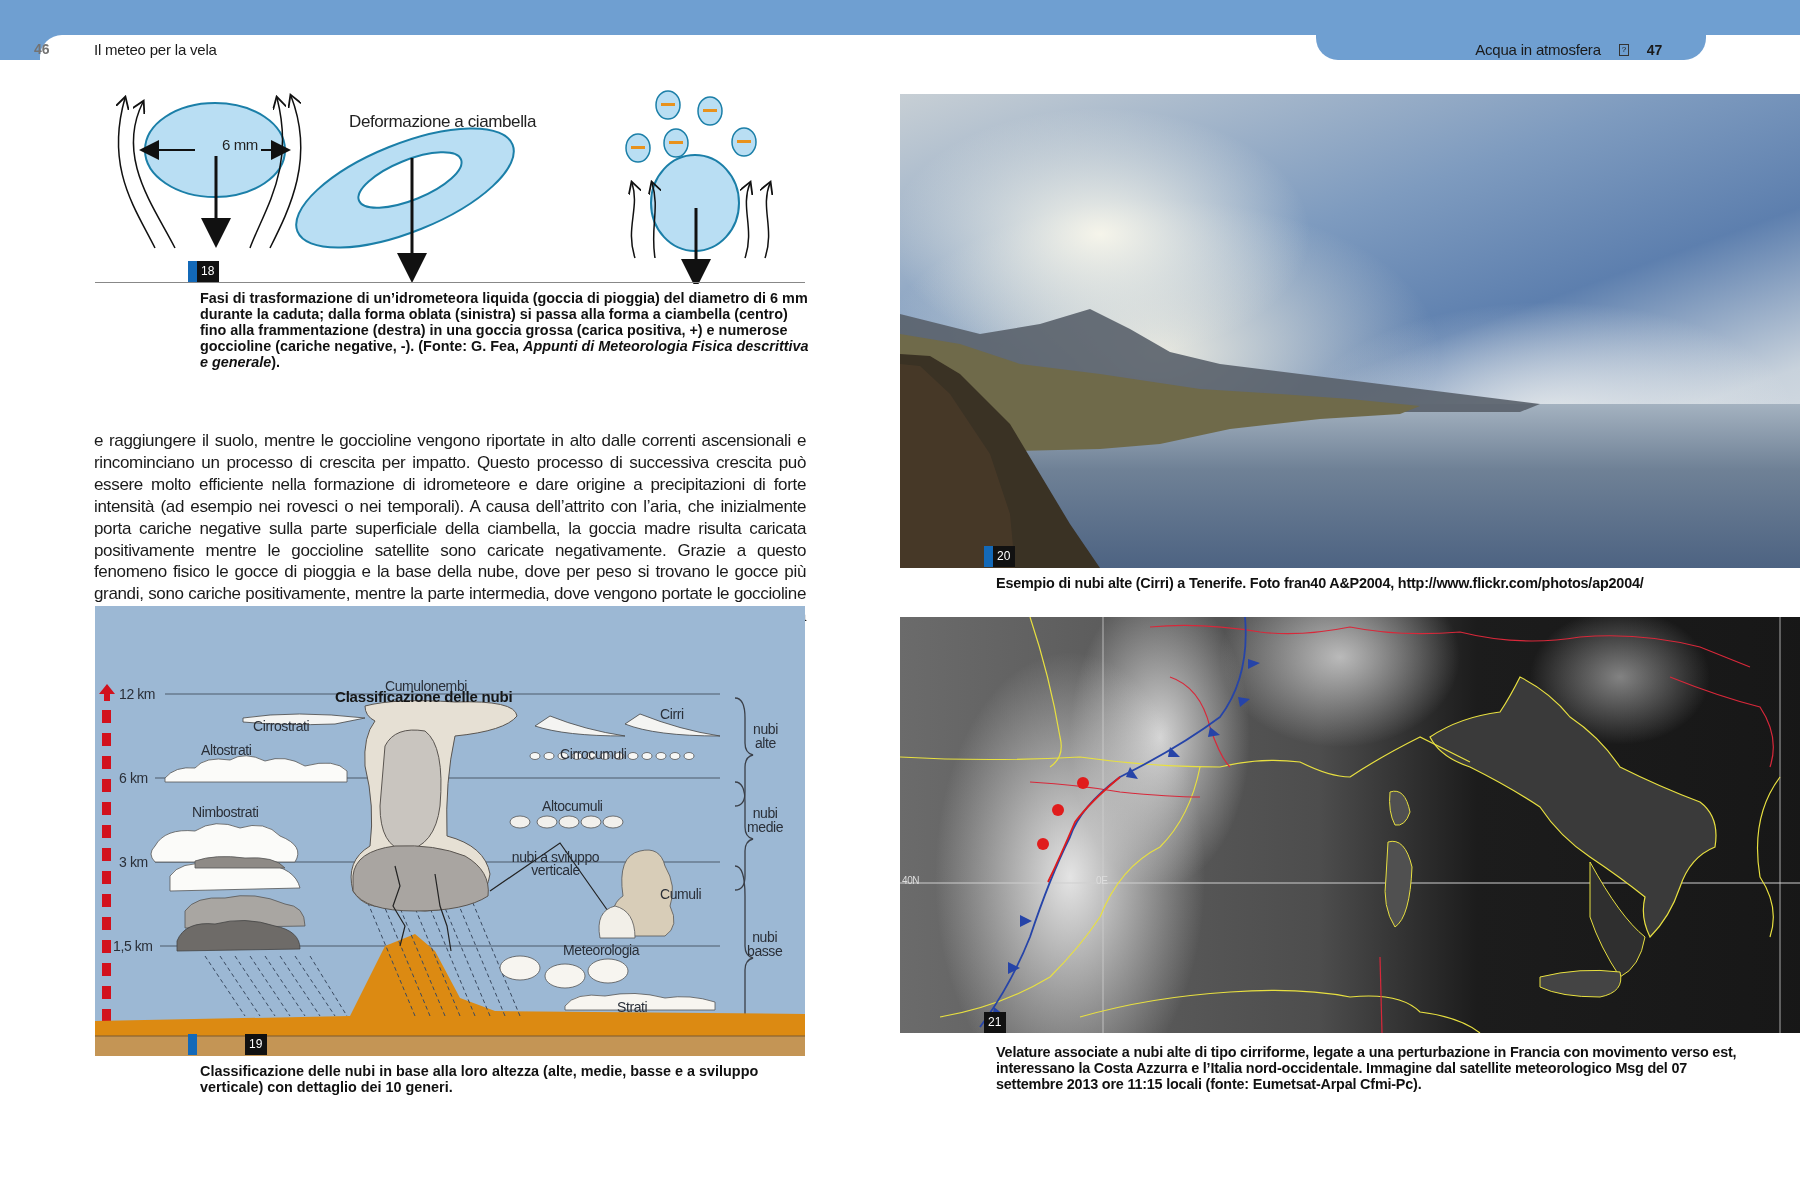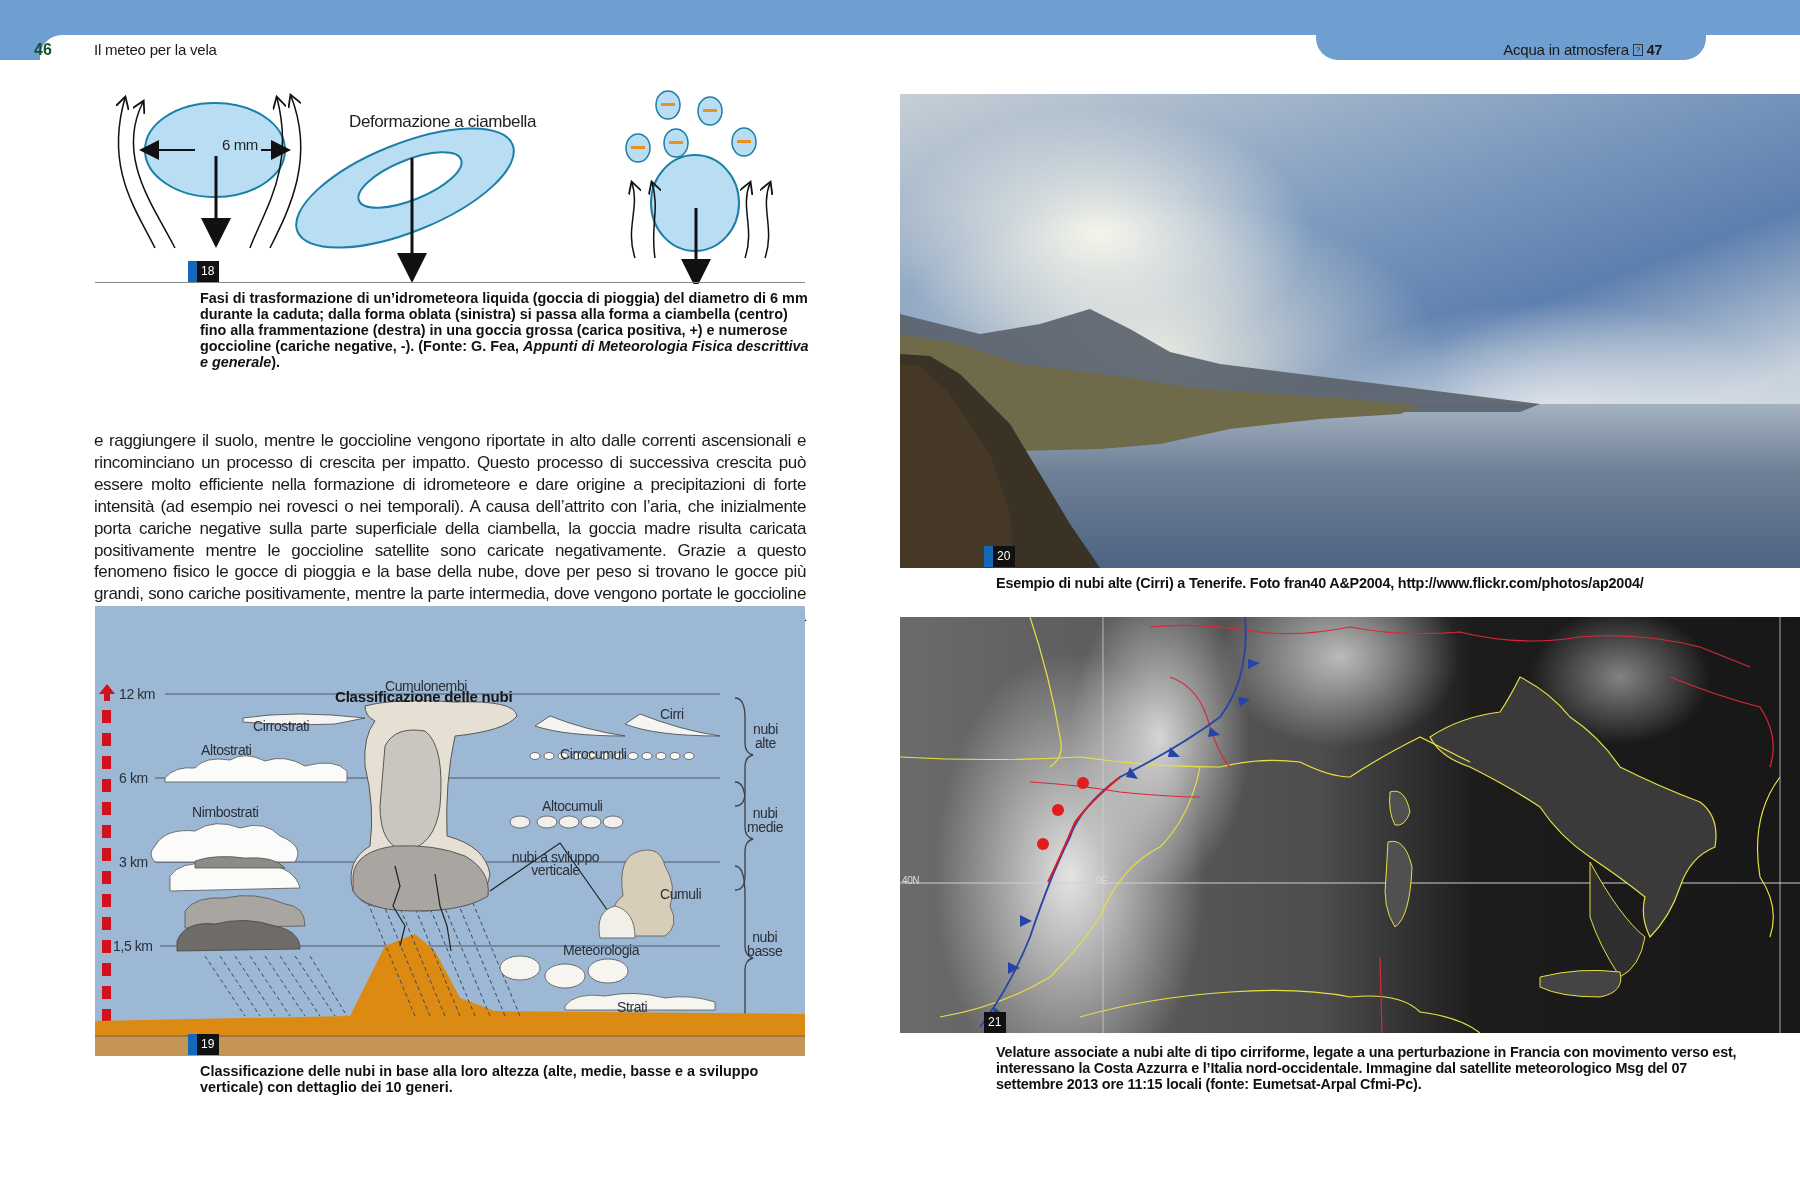--- a/index.html
+++ b/index.html
@@ -3,24 +3,24 @@
 <meta charset="utf-8">
 <style>
   * { box-sizing: border-box; margin: 0; padding: 0; }
   html, body { width: 1800px; height: 1200px; background: #ffffff; overflow: hidden; }
   body { position: relative; font-family: "Liberation Sans", sans-serif; color: #1a1a1a; }
 
   
   .top-band { position: absolute; left: 0; top: 0; width: 1800px; height: 35px; background: #6f9fd1; }
   .left-tab { position: absolute; left: 0; top: 35px; width: 68px; height: 25px; background: #6f9fd1; }
   .left-tab-curve { position: absolute; left: 40px; top: 35px; width: 60px; height: 25px; background: #ffffff; border-top-left-radius: 22px; }
-  .page-num-left { position: absolute; left: 34px; top: 41px; font-size: 16px; font-weight: bold; color: #14532d; }
+  .page-num-left { position: absolute; left: 34px; top: 41px; font-size: 14px; font-weight: bold; color: #737373; }
   .running-left { position: absolute; left: 94px; top: 41px; font-size: 15px; color: #1a1a1a; letter-spacing: -0.2px; }
   .right-tab { position: absolute; left: 1316px; top: 35px; width: 390px; height: 25px; background: #6f9fd1; border-bottom-left-radius: 22px; border-bottom-right-radius: 22px; }
-  .running-right { position: absolute; right: 138px; top: 41px; font-size: 15px; color: #1a1a1a; letter-spacing: -0.2px; display: flex; align-items: center; gap: 4px; }
+  .running-right { position: absolute; right: 138px; top: 41px; font-size: 15px; color: #1a1a1a; letter-spacing: -0.2px; display: flex; align-items: center; gap: 18px; }
   .running-right .sep { display: inline-block; width: 10px; height: 12px; border: 1px solid #333; font-size: 8px; line-height: 10px; text-align: center; }
   .running-right .num { font-weight: bold; font-size: 14px; }
 
   
   .fig18 { position: absolute; left: 95px; top: 88px; width: 710px; height: 196px; }
   .fig-rule { position: absolute; left: 95px; top: 282px; width: 710px; height: 1px; background: #888; }
   .fig-tag { position: absolute; height: 21px; display: flex; }
   .fig-tag .blue { width: 9px; height: 100%; background: #1369b8; }
   .fig-tag .black { background: #111; color: #fff; font-size: 12px; line-height: 21px; padding: 0 5px 0 4px; font-family: "Liberation Sans", sans-serif; }
 
@@ -271,21 +271,21 @@
     </div>
   <div class="d-right" style="left:652px;top:200px;">
       <div>nubi</div>
       <div>medie</div>
     </div>
   <div class="d-right" style="left:652px;top:324px;">
       <div>nubi</div>
       <div>basse</div>
     </div>
 </div>
-<div class="fig-tag" style="left:188px;top:1034px;">
+<div class="fig-tag" style="left:188px;top:1034px;gap:48px;">
   <span class="blue"></span>
   <span class="black">19</span>
 </div>
 <div class="caption cap19">Classificazione delle nubi in base alla loro altezza (alte, medie, basse e a sviluppo verticale) con dettaglio dei 10 generi.</div>
 
 <div class="photo20">
   <div class="p20-sea"></div>
   <svg class="p20-mountain" width="900" height="474" viewBox="0 0 900 474">
     <path d="M0,220 L40,230 L80,240 L140,230 L190,215 L230,235 L270,258 L320,270 L400,280 L480,290 L560,300 L640,310 L620,318 L520,318 L420,318 L300,330 L0,340 z" fill="#59606a" opacity="0.9"></path>
     <path d="M0,240 L60,250 L120,270 L200,280 L300,295 L380,300 L450,305 L520,312 L500,320 L420,325 L330,335 L260,350 L200,355 L0,360 z" fill="#6f6a4a"></path>

